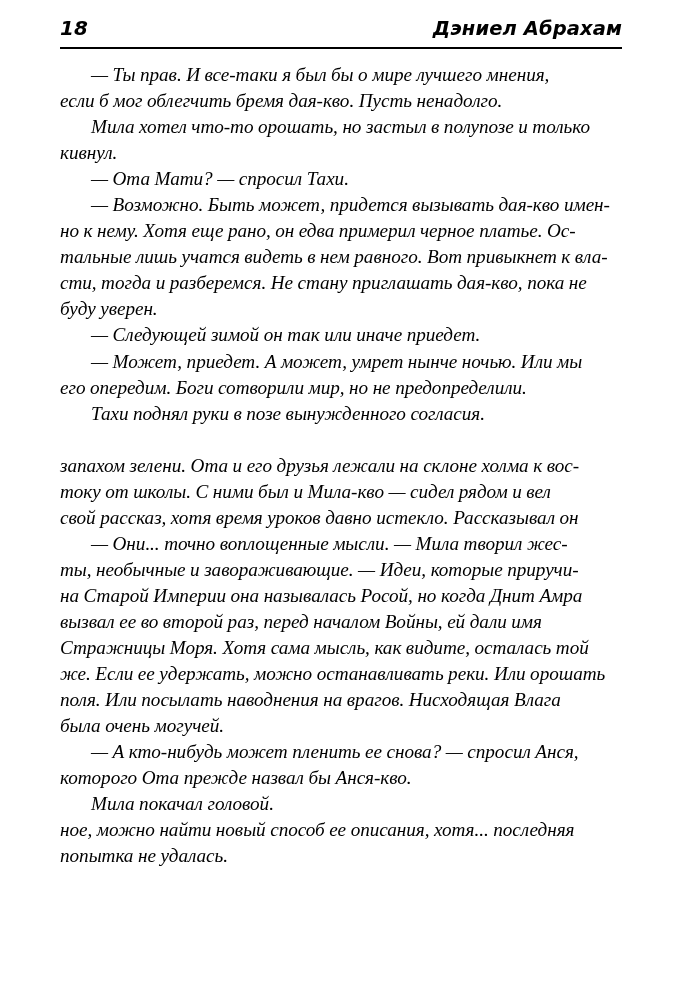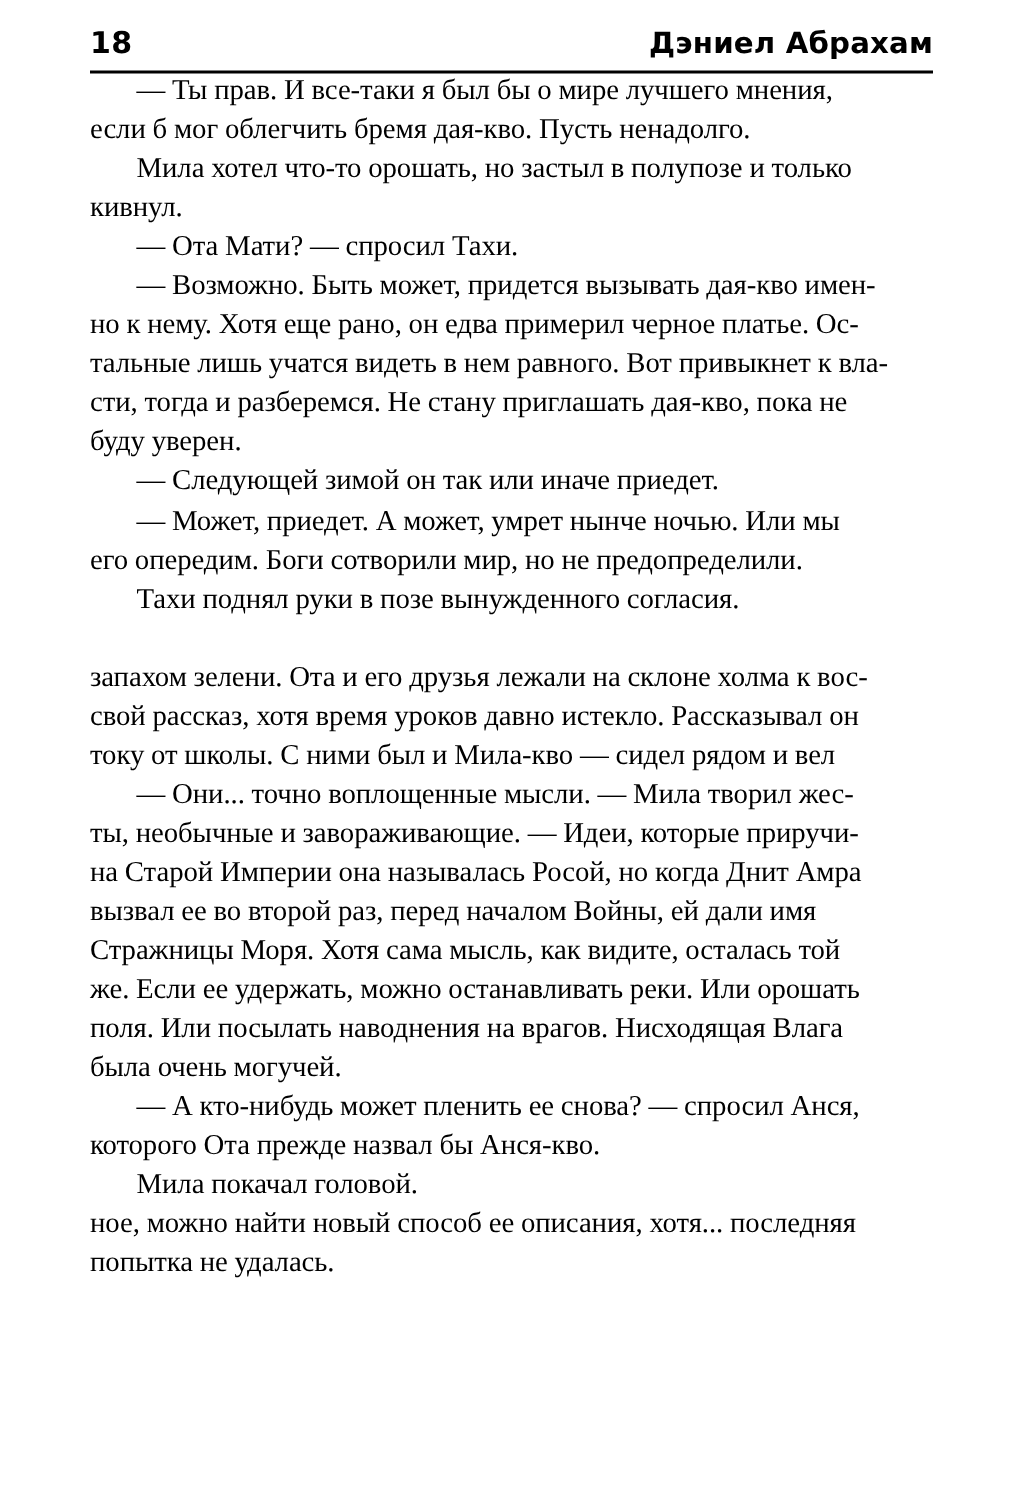--- a/index.html
+++ b/index.html
@@ -17,20 +17,21 @@
     -webkit-font-smoothing: none;
   }
 
   .page {
     position: relative;
     width: 676px;
     height: 1000px;
     box-sizing: border-box;
     padding: 0;
     background: #ffffff;
+    font-style: italic;
   }
 
   
   .running-head {
     position: absolute;
     left: 60px;
     top: 18px;
     width: 562px;
     display: flex;
     align-items: baseline;
@@ -56,21 +57,21 @@
     top: 47px;
     width: 562px;
     height: 2.4px;
     background: #000000;
   }
 
   
   .text-block {
     position: absolute;
     left: 60px;
-    top: 48px;
+    top: 62px;
     width: 562px;
   }
 
   p.para {
     margin: 0;
     font-size: 19.2px;
     line-height: 26.05px;
     text-align: justify;
     text-justify: inter-word;
     text-indent: 31px;
@@ -143,22 +144,22 @@
       <p class="para is-broken">
         <span class="ln ind just">— Может, приедет. А может, умрет нынче ночью. Или мы</span>
         <span class="ln">его опередим. Боги сотворили мир, но не предопределили.</span>
       </p>
       <p class="para is-broken">
         <span class="ln ind">Тахи поднял руки в позе вынужденного согласия.</span>
       </p>
       <div class="scene-gap"></div>
       <p class="para is-broken">
         <span class="ln just">запахом зелени. Ота и его друзья лежали на склоне холма к вос-</span>
+        <span class="ln just">току от школы. С ними был и Мила-кво — сидел рядом и вел</span>
         <span class="ln just">свой рассказ, хотя время уроков давно истекло. Рассказывал он</span>
-        <span class="ln just">току от школы. С ними был и Мила-кво — сидел рядом и вел</span>
       </p>
       <p class="para is-broken">
         <span class="ln ind just">— Они... точно воплощенные мысли. — Мила творил жес-</span>
         <span class="ln just">ты, необычные и завораживающие. — Идеи, которые приручи-</span>
         <span class="ln just">на Старой Империи она называлась Росой, но когда Днит Амра</span>
         <span class="ln just">вызвал ее во второй раз, перед началом Войны, ей дали имя</span>
         <span class="ln just">Стражницы Моря. Хотя сама мысль, как видите, осталась той</span>
         <span class="ln just">же. Если ее удержать, можно останавливать реки. Или орошать</span>
         <span class="ln just">поля. Или посылать наводнения на врагов. Нисходящая Влага</span>
         <span class="ln">была очень могучей.</span>

